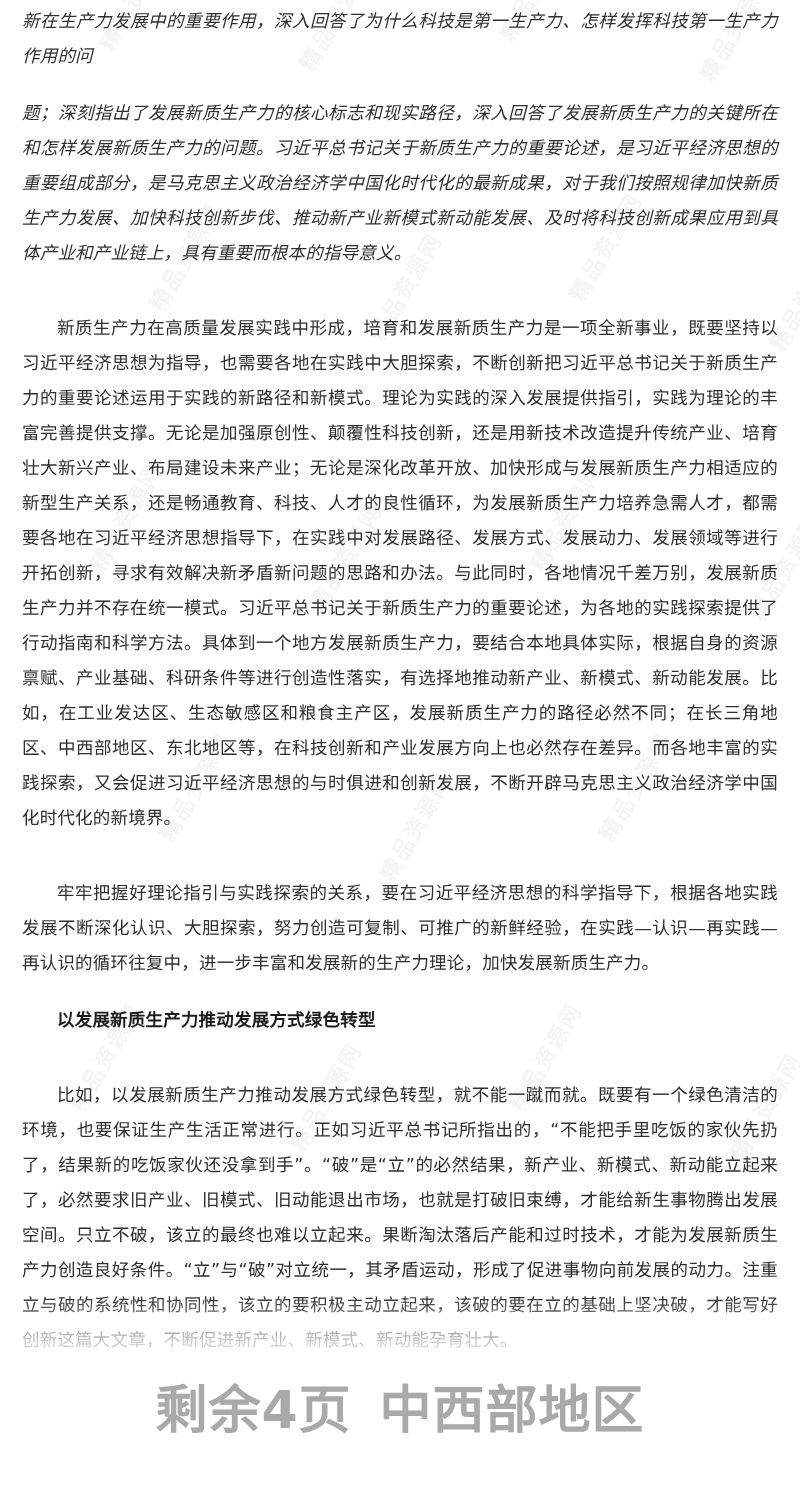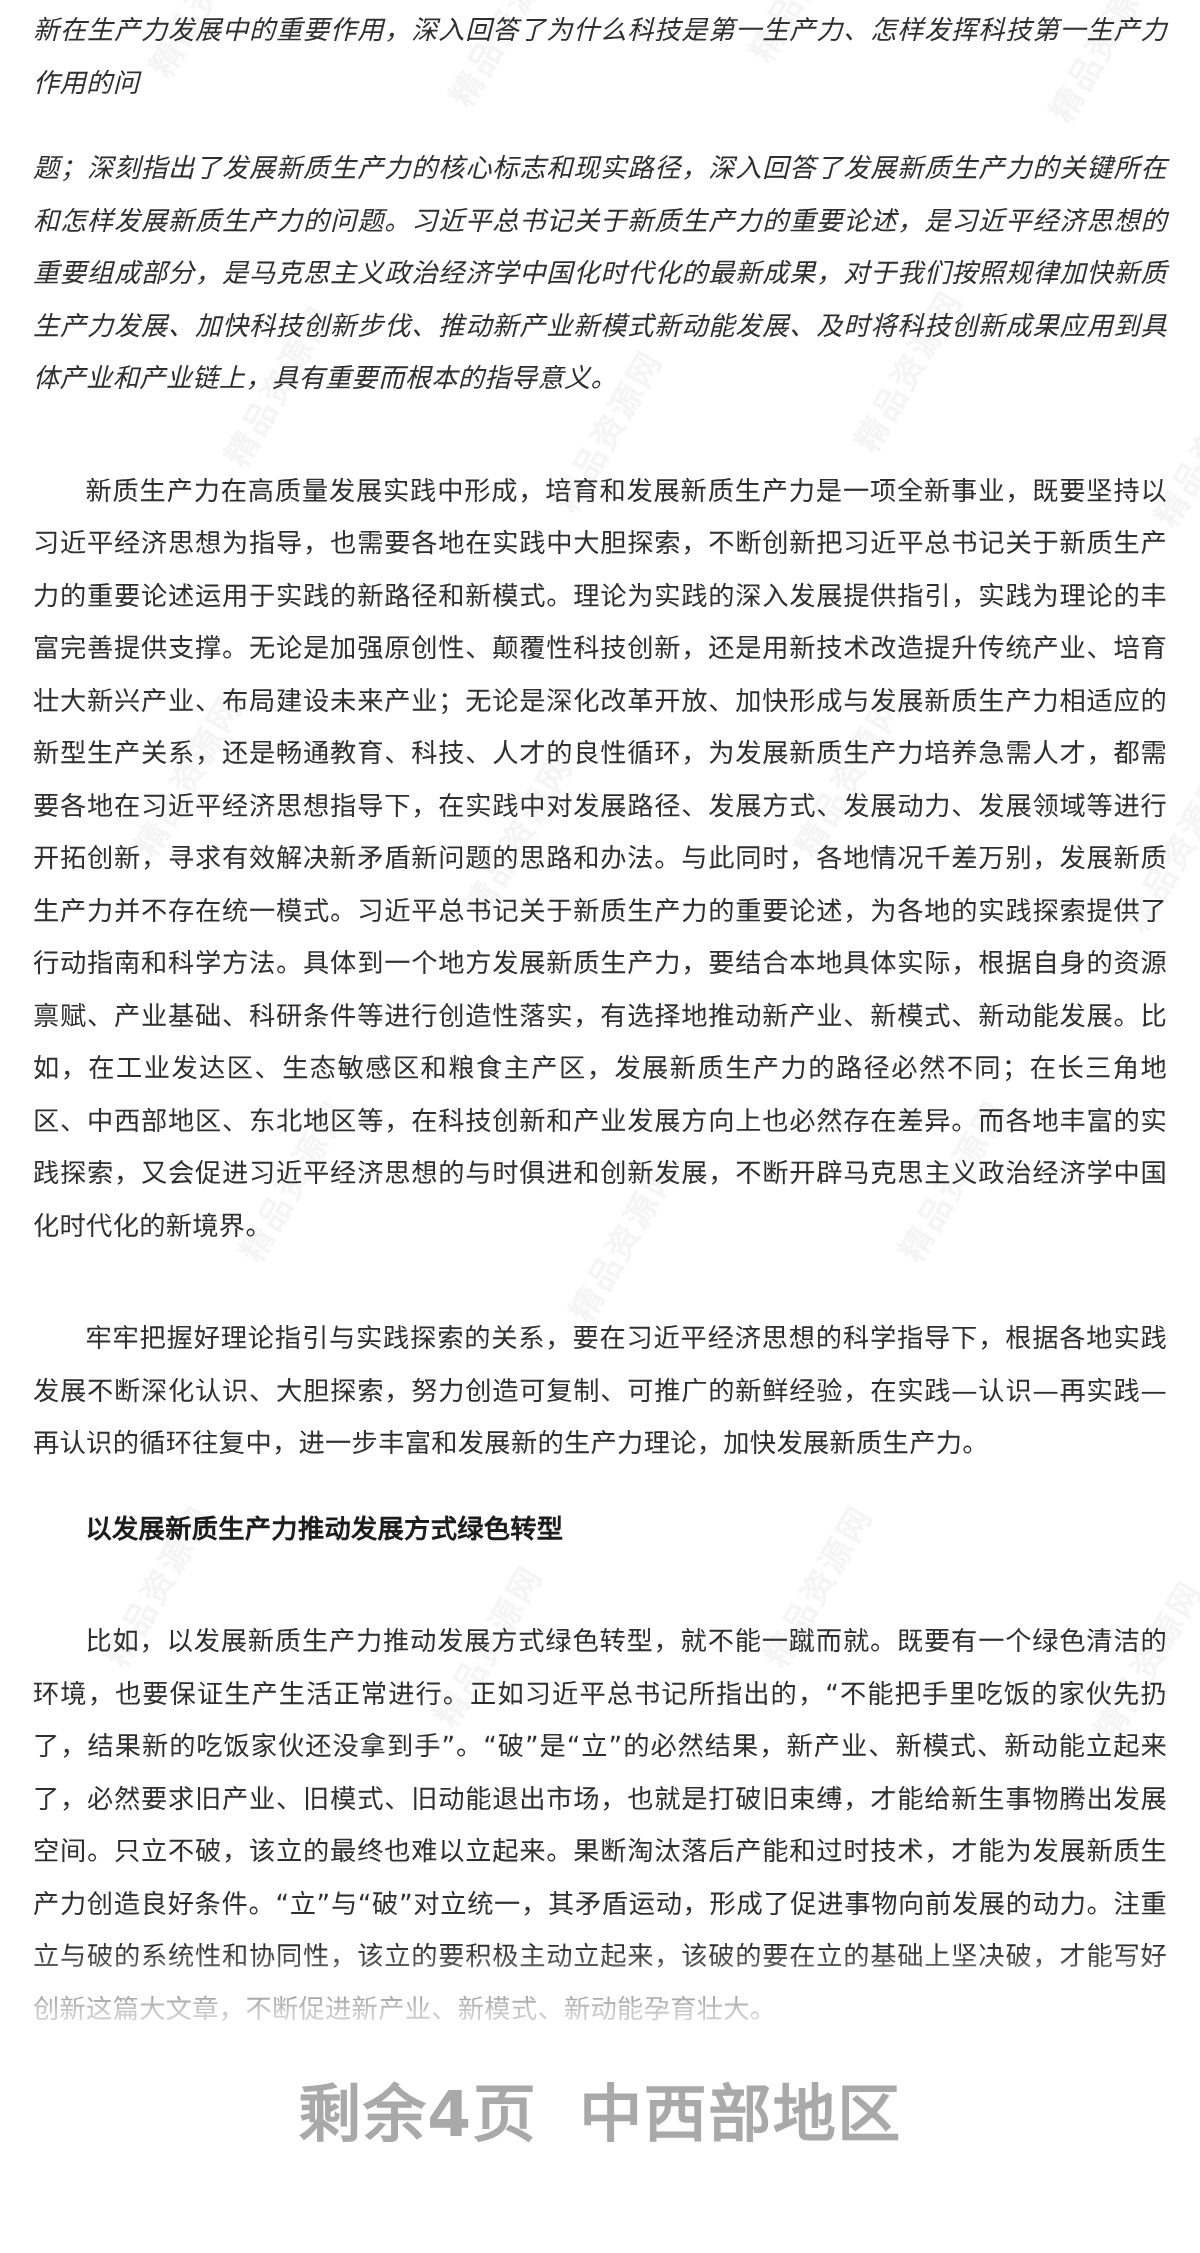--- a/index.html
+++ b/index.html
@@ -100,21 +100,21 @@
     align-items: center;
     justify-content: center;
   }
   .paywall-inner {
     display: flex;
     align-items: baseline;
     justify-content: center;
     transform: translateY(10px);
   }
   .paywall-text {
-    font-size: 42px;
+    font-size: 52px;
     font-weight: 700;
     color: #a9a9a9;
     letter-spacing: 1px;
     line-height: 1;
     white-space: nowrap;
   }
   .paywall-gap {
     display: inline-block;
     width: 28px;
   }

